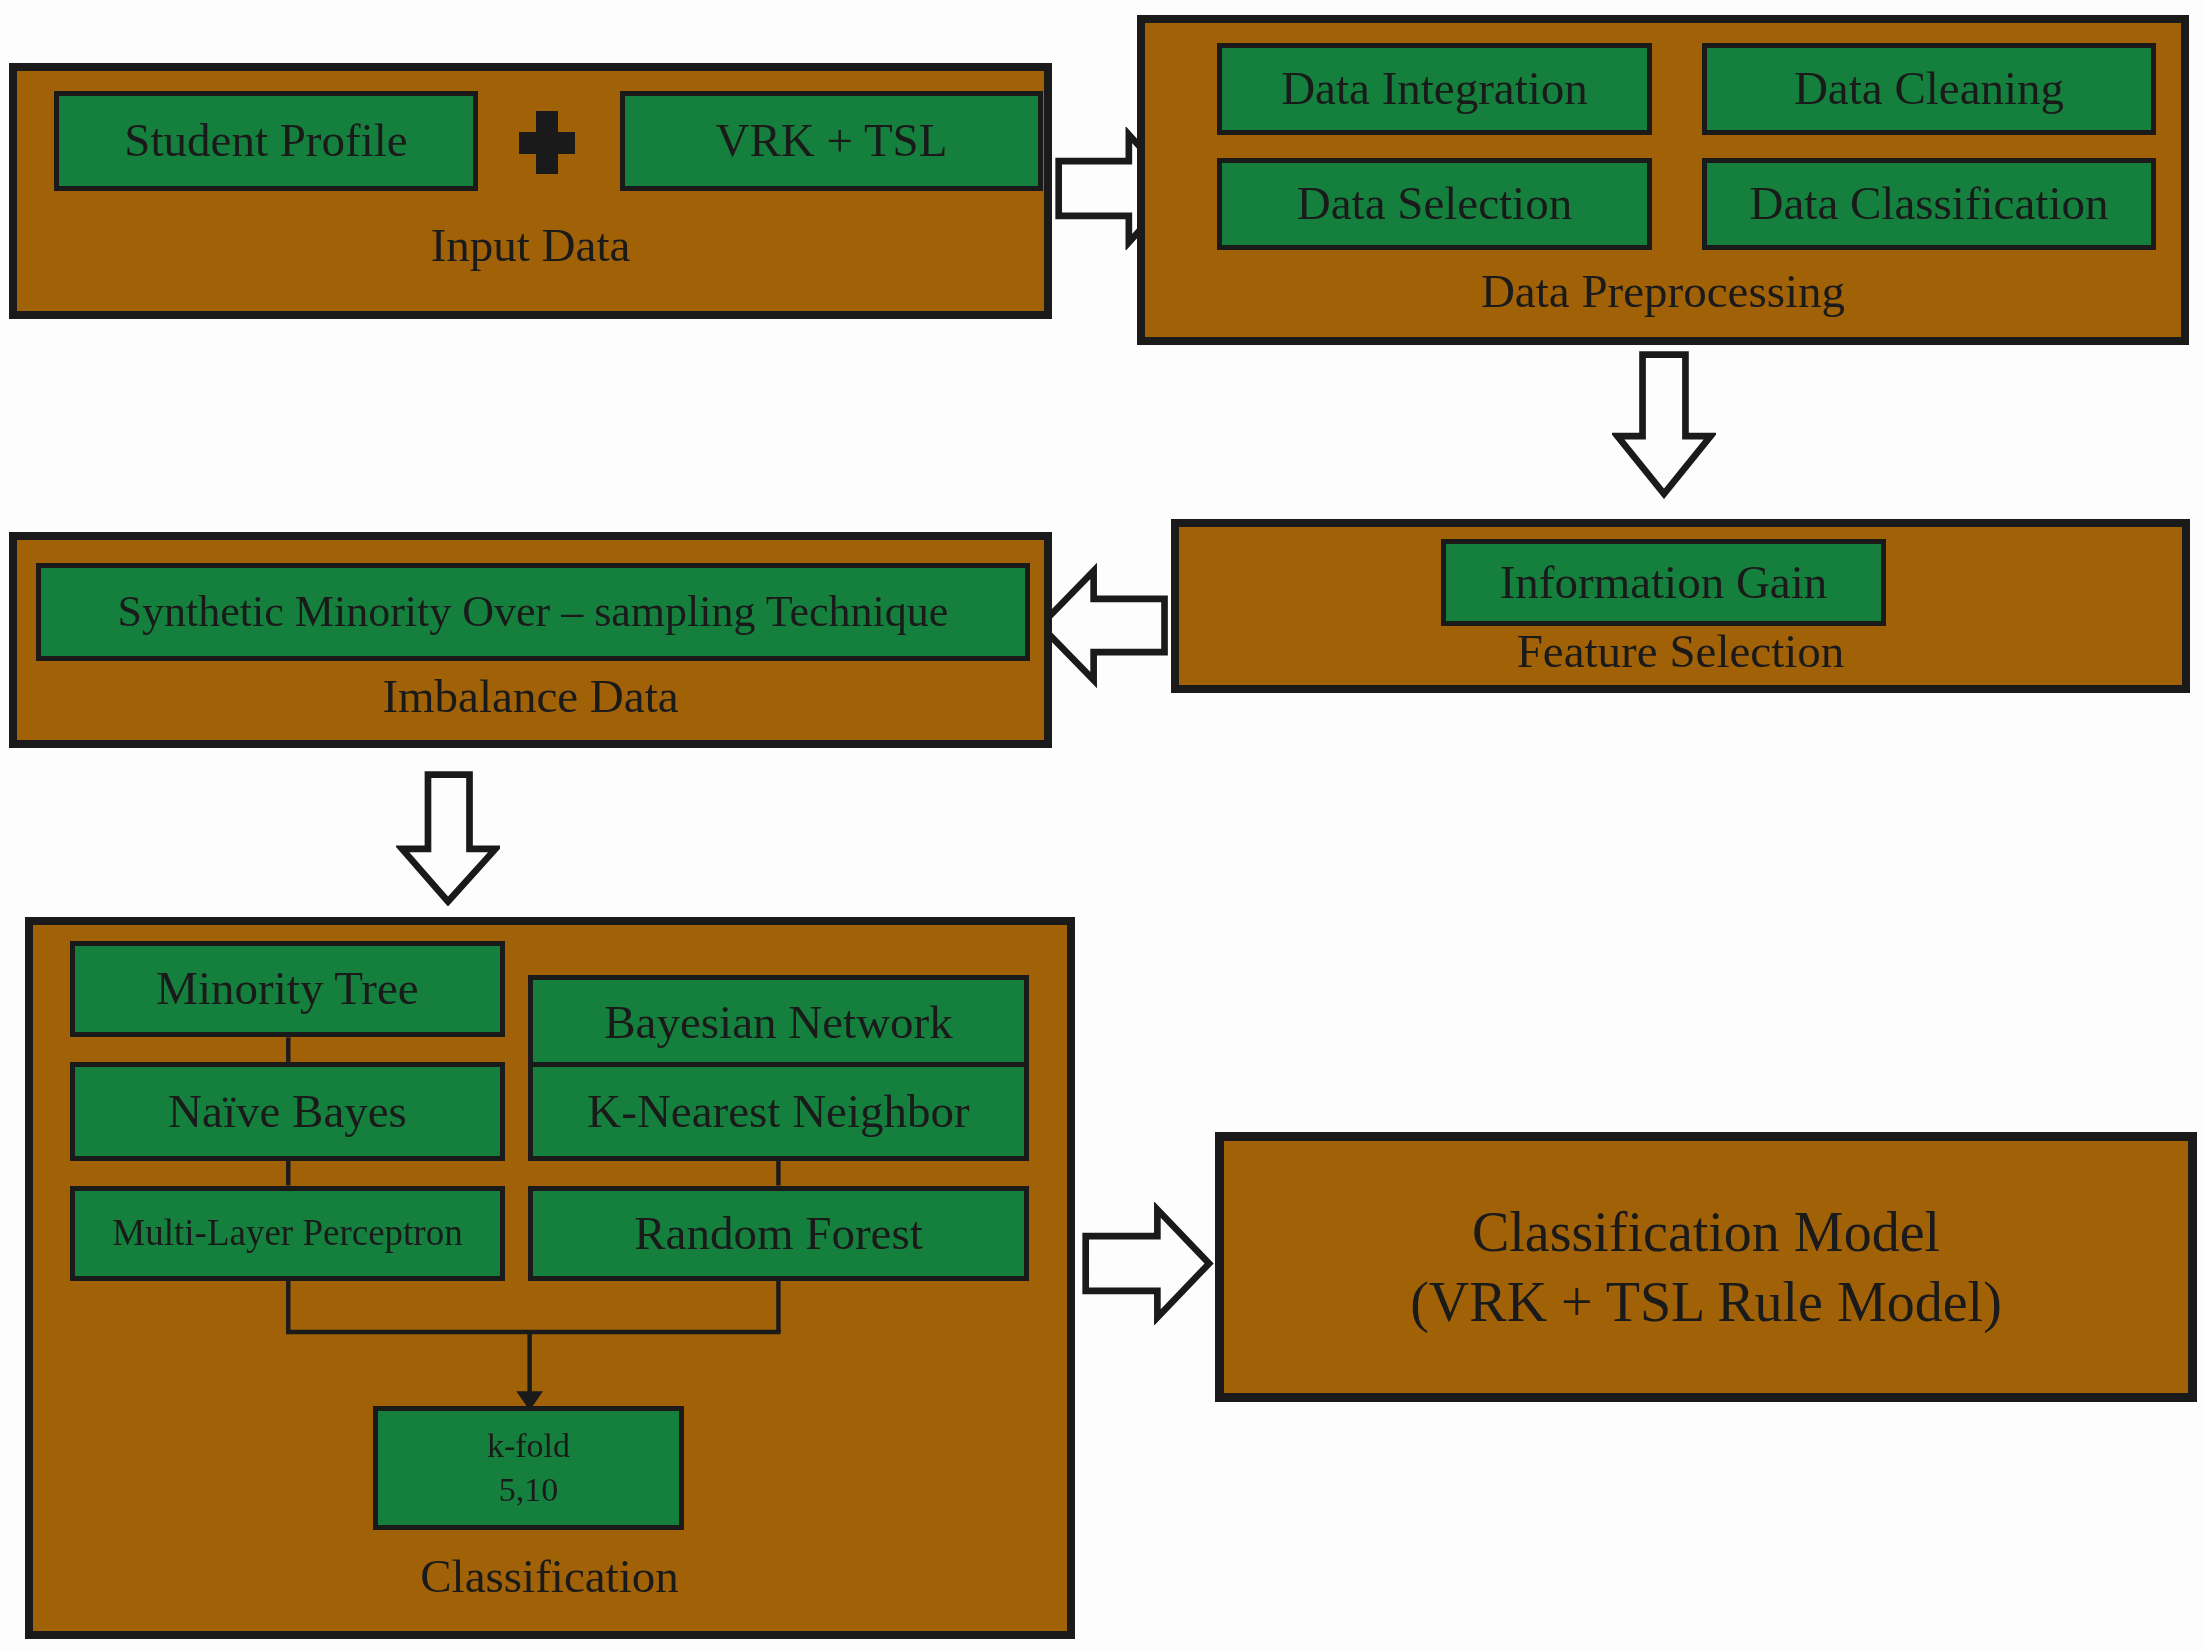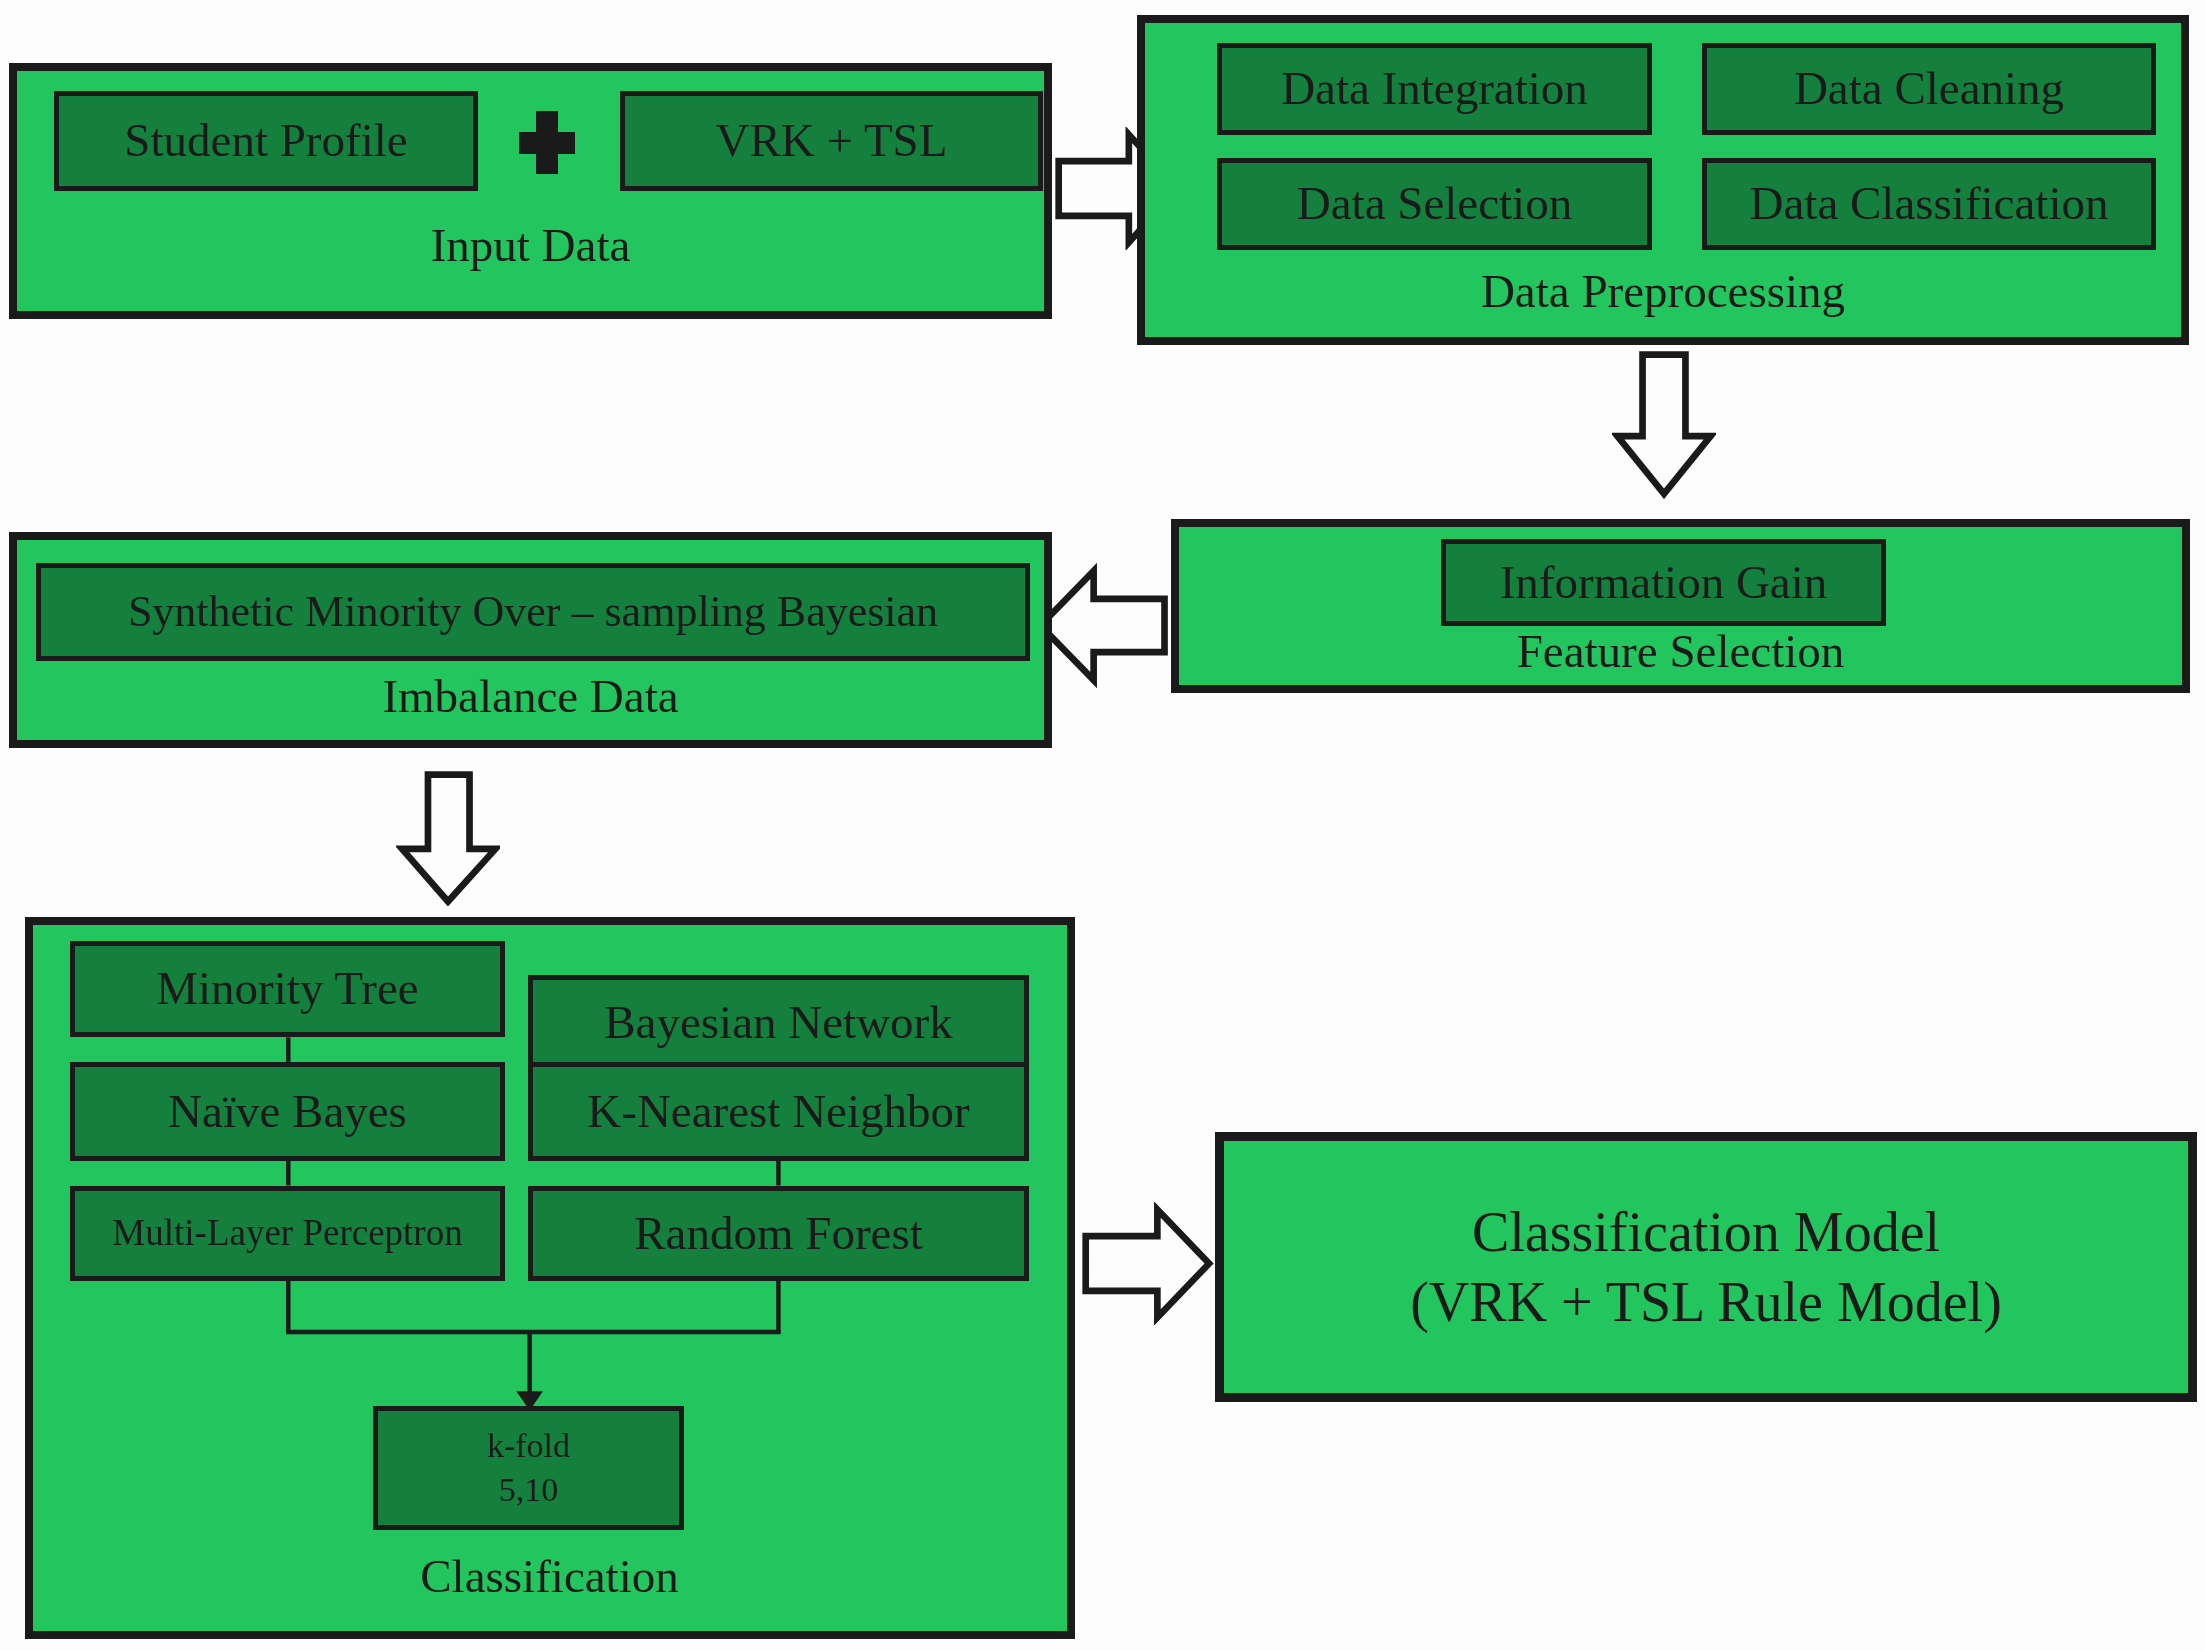--- a/index.html
+++ b/index.html
@@ -1,18 +1,18 @@
 <!DOCTYPE html>
 <html style="font-size:12px"><head>
 <meta charset="utf-8">
 <style>
   html,body{margin:0;padding:0;background:#fdfdfd;}
   .canvas{position:relative;width:2205px;height:1652px;background:#fdfdfd;
           font-family:"Liberation Serif","DejaVu Serif",serif;color:#1a1a1a;overflow:hidden;}
-  .sec{position:absolute;border:8.2px solid #1a1a1a;box-sizing:border-box;background:#22c55e;}
+  .sec{position:absolute;border:8.2px solid #1a1a1a;box-sizing:border-box;background:#a16207;}
   .bx{position:absolute;border:5.2px solid #1a1a1a;box-sizing:border-box;background:#15803d;
       display:flex;align-items:center;justify-content:center;text-align:center;font-size:47px;line-height:1.05;}
   .lbl{position:absolute;text-align:center;font-size:47px;line-height:1;}
   .arrow{position:absolute;}
   
   .sec-input{left:9px;top:63px;width:1043px;height:256px;}
   .bx-sp{left:54px;top:91px;width:424px;height:100px;}
   .bx-vrk{left:620px;top:91px;width:423px;height:100px;}
   .plus{position:absolute;left:519px;top:111px;width:56px;height:63px;}
   .plus span{position:absolute;background:#1a1a1a;}
@@ -102,21 +102,21 @@
     <span>Information Gain</span>
   </div>
   <div class="lbl lbl-feature">Feature Selection</div>
 
   <svg class="arrow al1" width="133" height="127" viewBox="0 0 180 172">
     <polygon points="6,86 78,12 78,50 174,50 174,122 78,122 78,160" fill="#fdfdfd" stroke="#1a1a1a" stroke-width="9" stroke-linejoin="miter"></polygon>
   </svg>
 
   <div class="sec sec-imbalance"></div>
   <div class="bx bx-smote">
-    <span>Synthetic Minority Over – sampling Bayesian</span>
+    <span>Synthetic Minority Over – sampling Technique</span>
   </div>
   <div class="lbl lbl-imbalance">Imbalance Data</div>
 
   <svg class="arrow ad2" width="104" height="135" viewBox="0 0 140 182">
     <polygon points="43,5 99,5 99,105 134,105 70,176 8,105 43,105" fill="#fdfdfd" stroke="#1a1a1a" stroke-width="9" stroke-linejoin="miter"></polygon>
   </svg>
 
   <div class="sec sec-class"></div>
 
   <svg class="arrow svg-connectors" width="1050" height="385" viewBox="0 0 1417 520">

